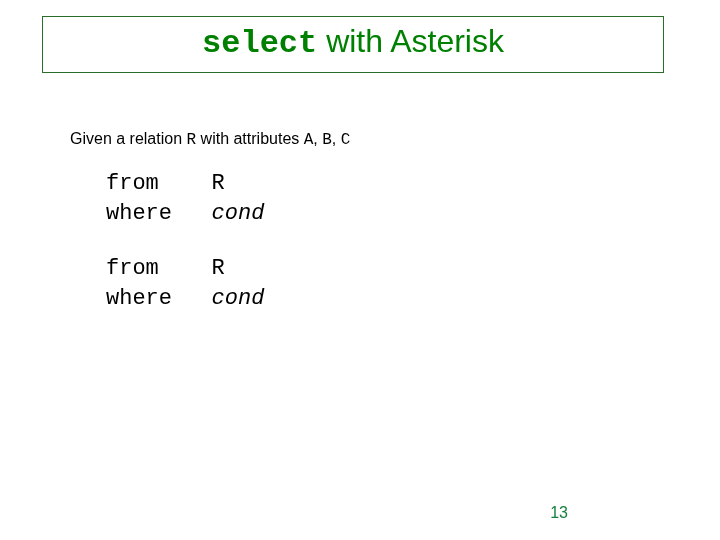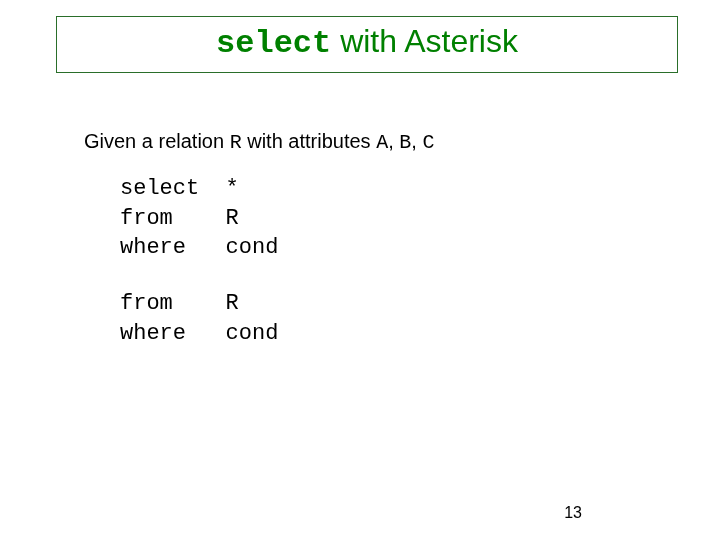--- a/index.html
+++ b/index.html
@@ -10,21 +10,20 @@
     background: #ffffff;
     font-family: Arial, Helvetica, sans-serif;
     color: #000000;
     position: relative;
   }
   .slide {
     width: 596px;
     height: 540px;
     position: relative;
     box-sizing: border-box;
-    margin-left: 14px;
   }
   .title-box {
     position: absolute;
     top: 16px;
     left: 42px;
     width: 620px;
     border: 1px solid #2a6e2a;
     padding: 6px 0 10px 0;
     text-align: center;
   }
@@ -39,61 +38,60 @@
     color: #008000;
     font-size: 32px;
   }
   .body {
     position: absolute;
     top: 130px;
     left: 70px;
     right: 70px;
   }
   .line {
-    font-size: 20px;
+    font-size: 16px;
     margin-bottom: 20px;
   }
   .mono { font-family: "Courier New", Courier, monospace; }
-  .italic { }
+  .italic { font-style: italic; }
   .code-block {
     margin-left: 36px;
     margin-bottom: 26px;
   }
   .code-row {
     font-family: "Courier New", Courier, monospace;
     font-size: 22px;
     line-height: 1.35;
     white-space: pre;
   }
   .kwcol { display: inline-block; width: 8ch; }
   .pagenum {
     position: absolute;
     bottom: 18px;
     right: 28px;
     font-size: 16px;
-    color: #000000;
+    color: #15803d;
   }
 </style>
 </head>
 <body>
 
 <div class="slide">
 
   <div class="title-box">
     <span class="kw">select</span><span class="rest"> with Asterisk</span>
   </div>
 
   <div class="body">
 
     <div class="line">
       <span>Given a relation </span><span class="mono">R</span><span> with attributes </span><span class="mono">A</span><span>, </span><span class="mono">B</span><span>, </span><span class="mono">C</span>
     </div>
 
     <div class="code-block">
-      <div class="code-row"><span class="kwcol">select</span><span>*</span></div>
       <div class="code-row"><span class="kwcol">from</span><span>R</span></div>
       <div class="code-row"><span class="kwcol">where</span><span class="italic">cond</span></div>
     </div>
 
 
     <div class="code-block">
       <div class="code-row"><span class="kwcol">from</span><span>R</span></div>
       <div class="code-row"><span class="kwcol">where</span><span class="italic">cond</span></div>
     </div>
 

